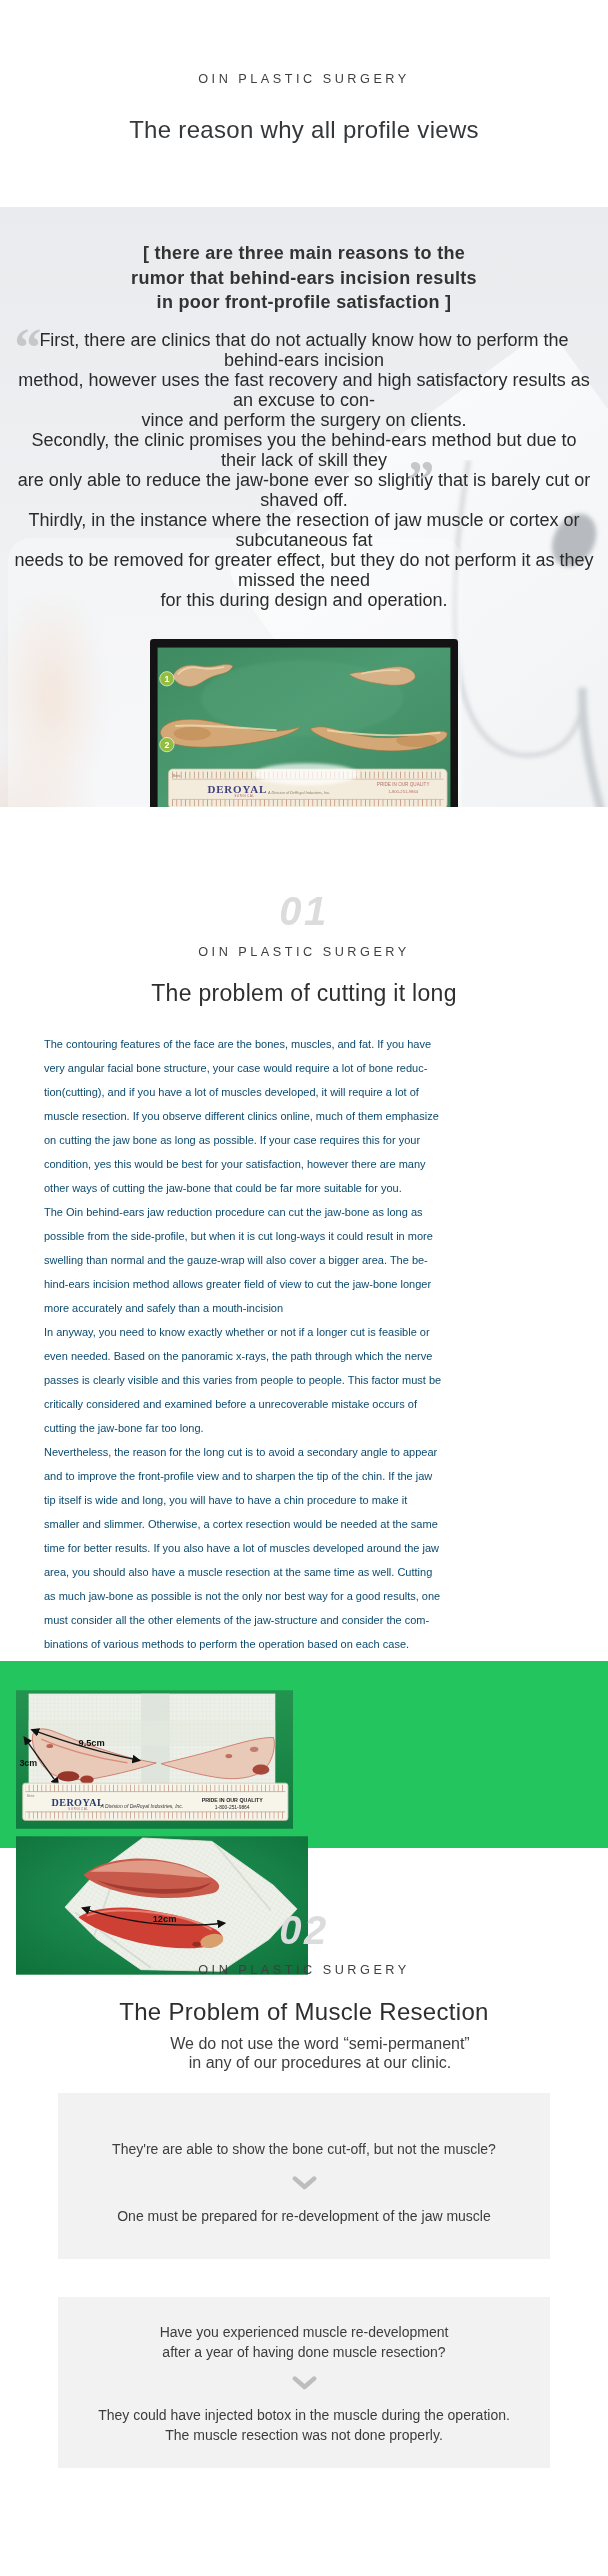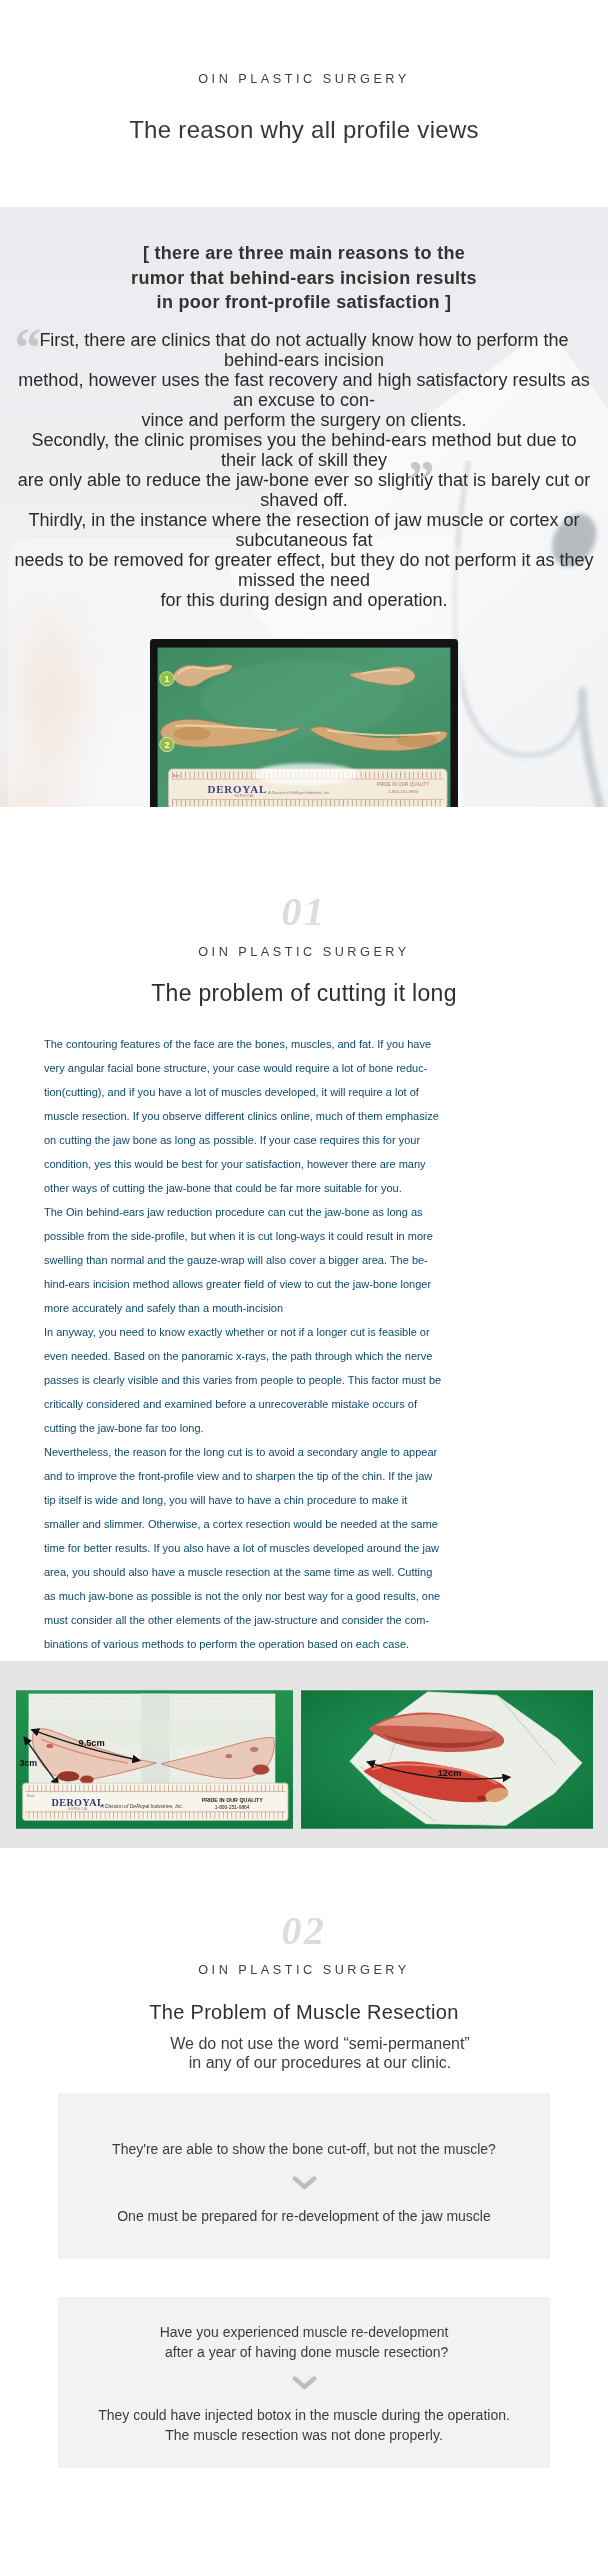--- a/index.html
+++ b/index.html
@@ -77,58 +77,58 @@
   .quote-text {
     font-size: 18px; line-height: 20px; color: #2b2b2b;
     white-space: pre-line; text-align: center;
   }
   .hero-photo { width: 308px; margin: 29px auto 0; display: block; }
   .hero-caption { margin-top: 20px; font-size: 14.4px; line-height: 24px; color: #383838; }
 
   
   .big-num {
     text-align: center;
-    font-family: Liberation Serif, serif; font-style: italic; font-weight: bold;
+    font-family: Liberation Sans, sans-serif; font-style: italic; font-weight: bold;
     font-size: 40px; line-height: 41px; letter-spacing: 2.5px; color: #dcdcdc;
   }
   .sec01 .big-num { margin-top: 84px; }
   .sec .eyebrow { margin-top: 12px; }
   .sec h2 {
     text-align: center; font-weight: 400; color: #2e2e2e;
     letter-spacing: 0.3px;
   }
   .sec01 h2 { margin-top: 18.6px; font-size: 23px; line-height: 30px; }
   .body-text {
     width: 524px; margin: 24px 0 0 44px;
     font-size: 11px; line-height: 24px; color: #0c4a6e;
     text-align: left;
   }
   .body-text p { white-space: pre-line; }
   .body-text p + p { }
 
   
   .band {
-    margin-top: 5px; height: 187px; background: #e5e5e5;
-    display: flex; gap: 7.6px; padding: 29px 9.3px 0 16px;
+    margin-top: 5px; height: 187px; background: #22c55e;
+    display: flex; gap: 7.6px; padding: 29px 9.3px 0 16px; flex-direction: column;
   }
   .band figure { display: block; line-height: 0; }
 
   
   .sec02 .big-num { margin-top: 62px; }
-  .sec02 h2 { margin-top: 17px; font-size: 20px; line-height: 34px; }
+  .sec02 h2 { margin-top: 17px; font-size: 24px; line-height: 34px; }
   .subtitle {
     margin-top: 5px; text-align: center;
     font-size: 16px; line-height: 19.4px; color: #3f3f3f; padding-left: 32px;
   }
   .faq-box {
     width: 492px; margin: 0 auto; background: #f2f2f2;
     display: flex; flex-direction: column; align-items: center; text-align: center;
     font-size: 14px; color: #3c3c3c;
   }
-  .faq-box .q { line-height: 20px; white-space: pre-line; text-align: right; }
+  .faq-box .q { line-height: 20px; white-space: pre-line; }
   .faq-box .a { line-height: 20px; white-space: pre-line; }
   .faq-box-1 { margin-top: 21px; height: 166px; padding-top: 46px; }
   .faq-box-1 .chevron { margin-top: 17px; }
   .faq-box-1 .a { margin-top: 15px; }
   .faq-box-2 { margin-top: 38px; height: 171px; padding-top: 25px; }
   .faq-box-2 .chevron { margin-top: 13.5px; }
   .faq-box-2 .a { margin-top: 15px; }
 
   svg text { font-family: "Liberation Sans", sans-serif; }
   svg .serif { font-family: "Liberation Serif", serif; }

